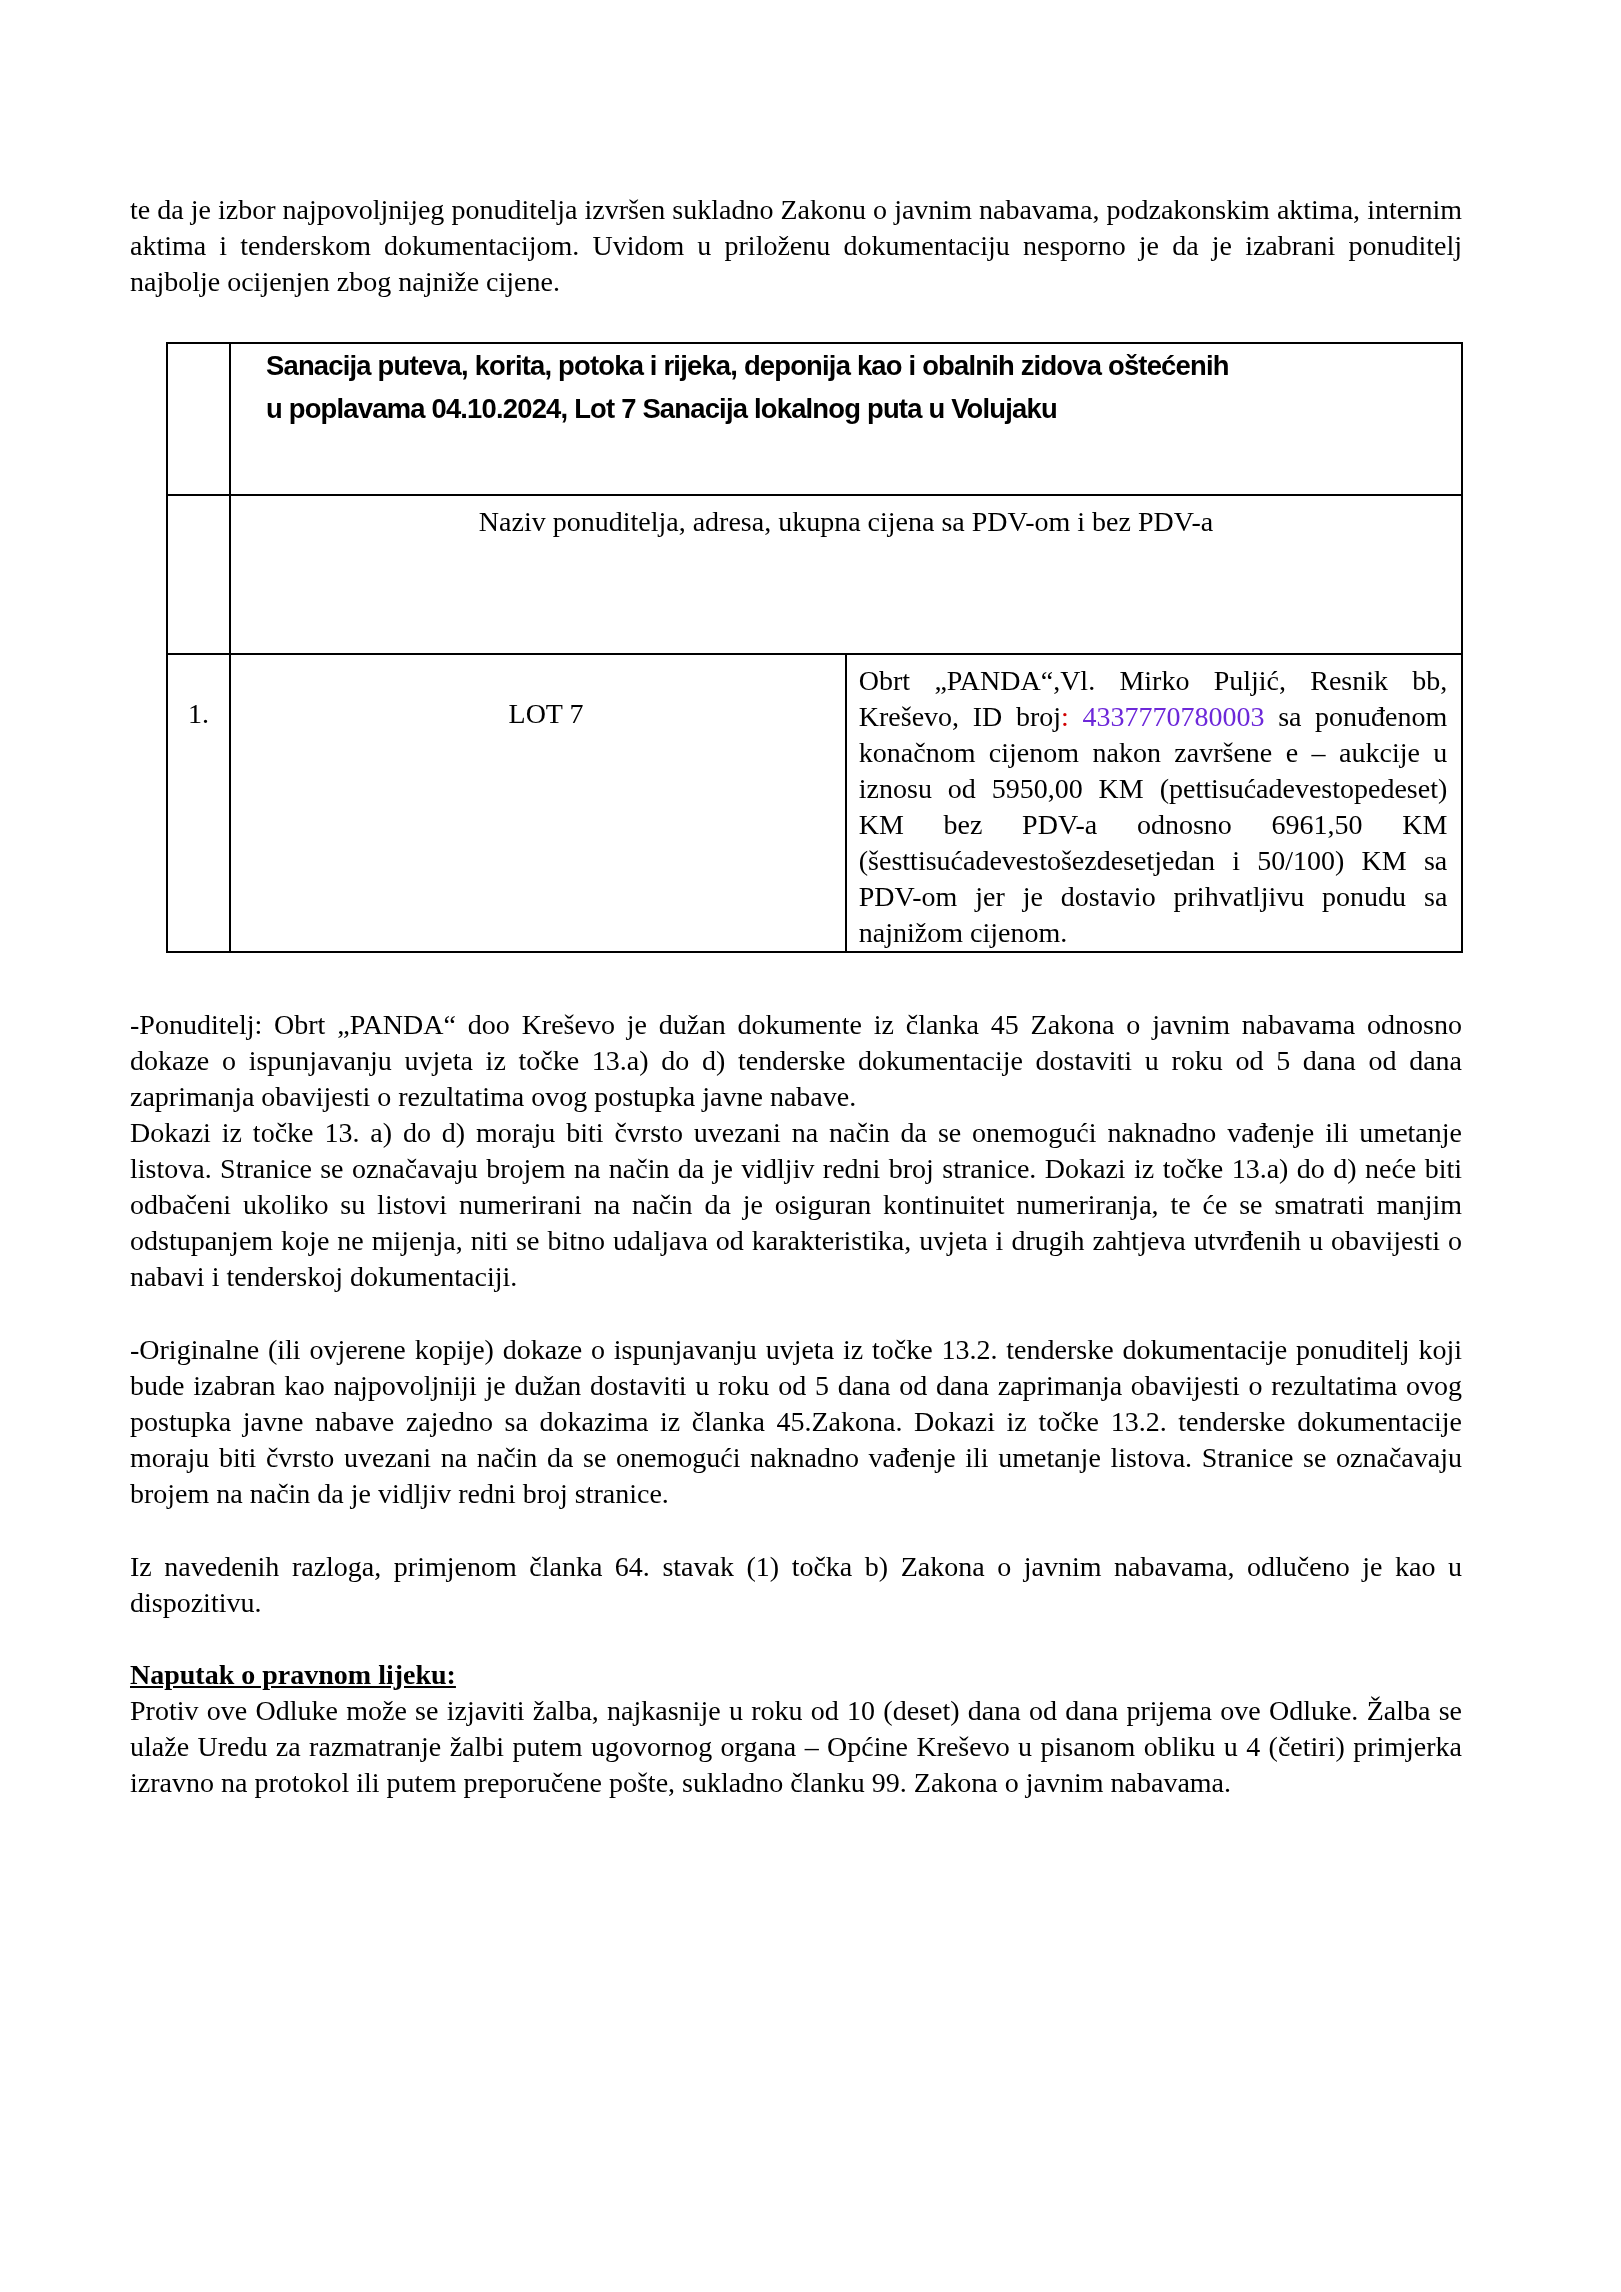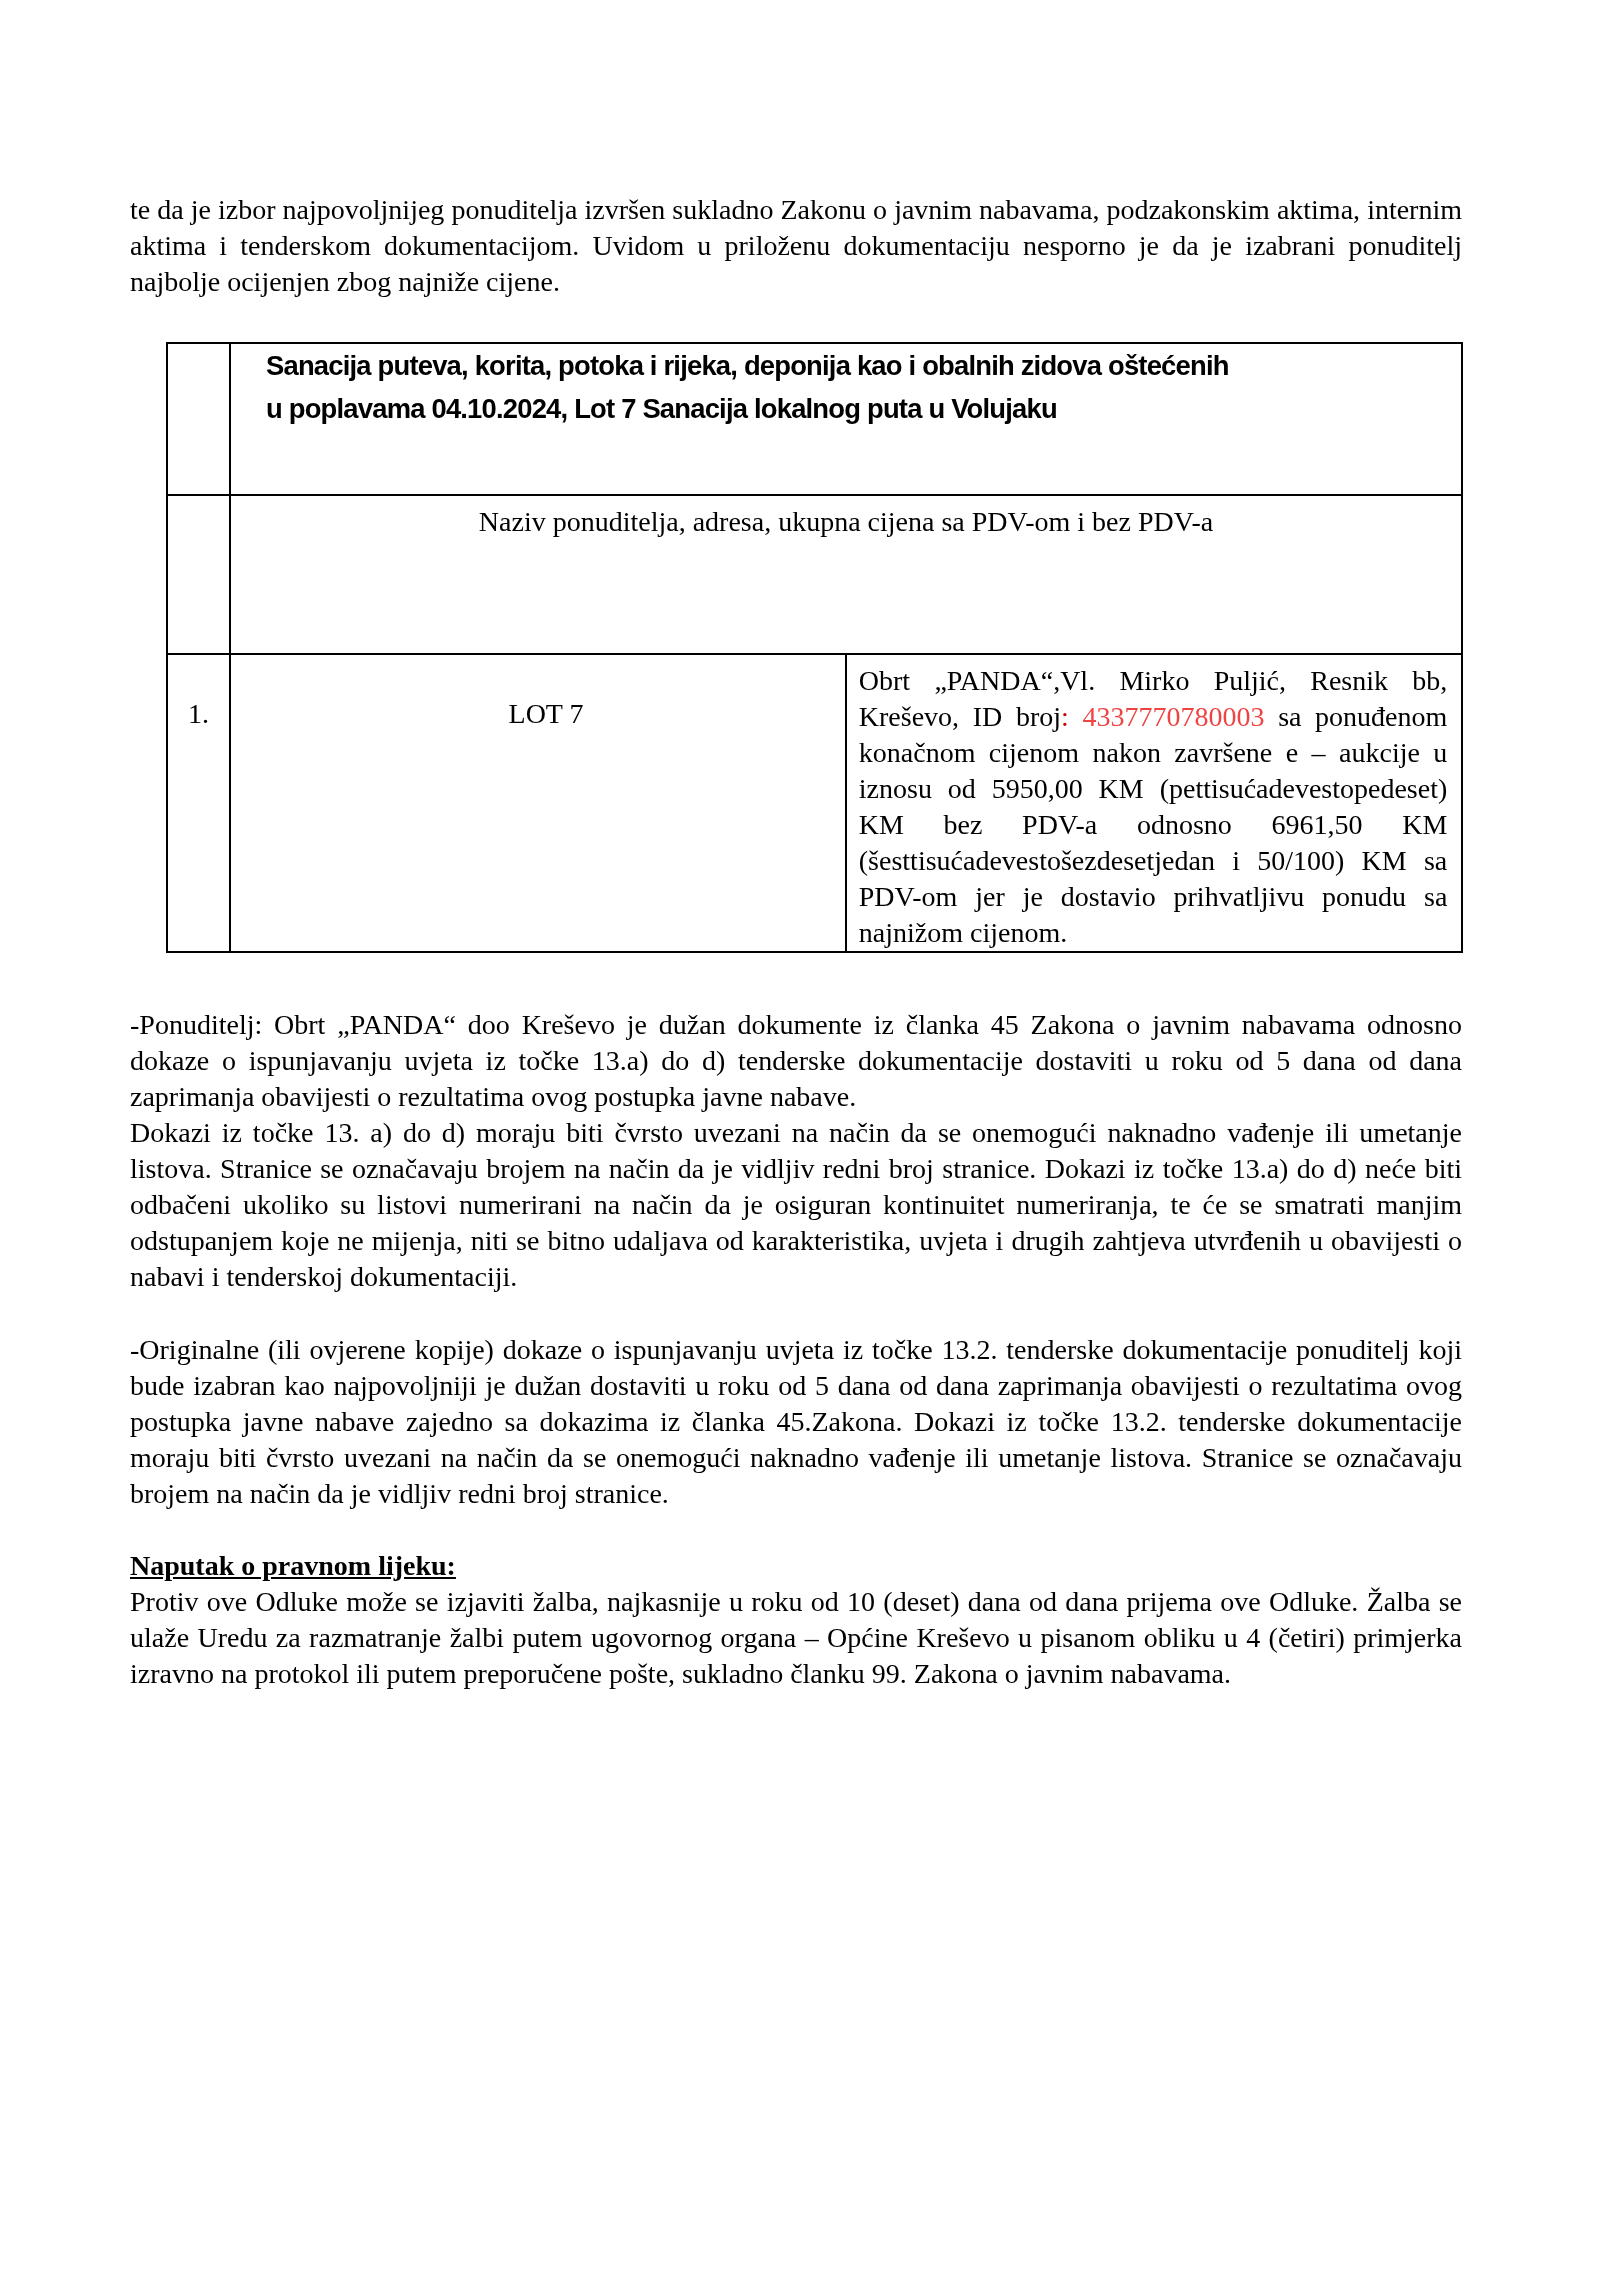--- a/index.html
+++ b/index.html
@@ -75,21 +75,21 @@
     text-align: center;
     padding-top: 41px;
   }
   td.det-cell {
     text-align: justify;
     padding: 7.8px 13.7px 0 11.8px;
     font-size: 28px;
     line-height: 36px;
   }
   .id-colon  { color: #d10000; }
-  .id-number { color: #ef4444; }
+  .id-number { color: #6d28d9; }
 
   .p-after-table { margin-top: 54px; }
   .p-gap        { margin-top: 37px; }
   .remedy-head  { margin-top: 36px; font-weight: bold; text-align: left; text-decoration: underline; }
 </style>
 </head>
 <body>
 
 <div class="page">
   <div class="content">
@@ -120,20 +120,21 @@
       </tr>
     </tbody>
       </table>
 
     <p class="para p-after-table">-Ponuditelj: Obrt „PANDA“  doo Kreševo je dužan dokumente iz članka 45 Zakona o javnim nabavama odnosno  dokaze o ispunjavanju uvjeta iz točke 13.a) do d) tenderske dokumentacije dostaviti u roku od 5 dana od dana zaprimanja obavijesti o rezultatima ovog postupka javne nabave.</p>
 
     <p class="para">Dokazi iz točke 13. a) do d) moraju biti čvrsto uvezani na način da se onemogući naknadno vađenje ili umetanje listova. Stranice se označavaju brojem na način da je vidljiv redni broj stranice. Dokazi iz točke 13.a) do d) neće biti odbačeni ukoliko su listovi numerirani na način da je osiguran kontinuitet numeriranja, te će se smatrati manjim odstupanjem koje ne mijenja, niti se bitno udaljava od karakteristika, uvjeta i drugih zahtjeva utvrđenih u obavijesti o nabavi i tenderskoj dokumentaciji.</p>
 
     <p class="para p-gap">-Originalne (ili ovjerene kopije) dokaze o ispunjavanju uvjeta iz točke 13.2. tenderske dokumentacije ponuditelj koji bude izabran kao najpovoljniji je dužan dostaviti u roku od 5 dana od dana zaprimanja obavijesti o rezultatima ovog postupka javne nabave zajedno sa dokazima iz članka 45.Zakona. Dokazi iz točke 13.2. tenderske dokumentacije moraju biti čvrsto uvezani na način da se onemogući naknadno vađenje ili umetanje listova. Stranice se označavaju brojem na način da je vidljiv redni broj stranice.</p>
 
+    <p class="para p-gap">Iz navedenih razloga, primjenom članka 64. stavak (1) točka b) Zakona o javnim nabavama, odlučeno je kao u dispozitivu.</p>
 
     <p class="remedy-head">Naputak o pravnom lijeku:</p>
 
     <p class="para">Protiv ove Odluke može se izjaviti žalba, najkasnije u roku od 10 (deset) dana od dana prijema ove Odluke. Žalba se ulaže Uredu za razmatranje žalbi putem ugovornog organa – Općine Kreševo u pisanom obliku u 4 (četiri) primjerka izravno na protokol ili putem preporučene pošte, sukladno članku 99. Zakona o javnim nabavama.</p>
 
 
   </div>
 </div>
 
 

